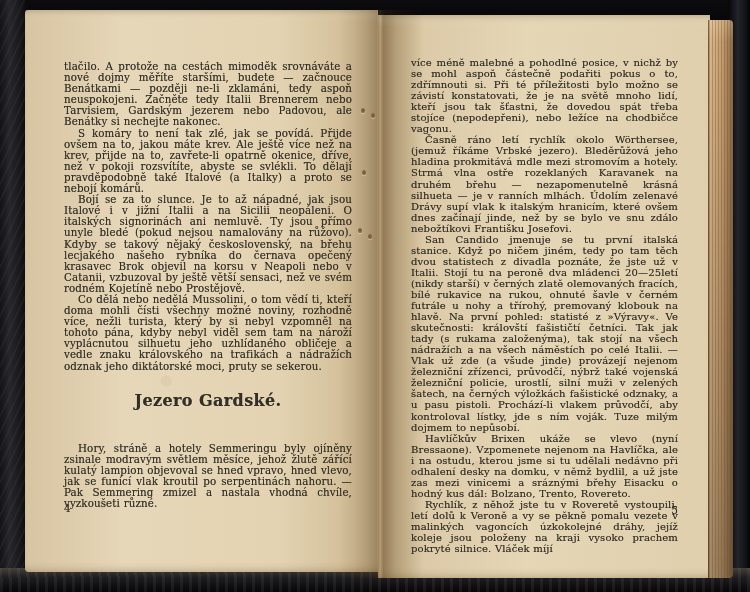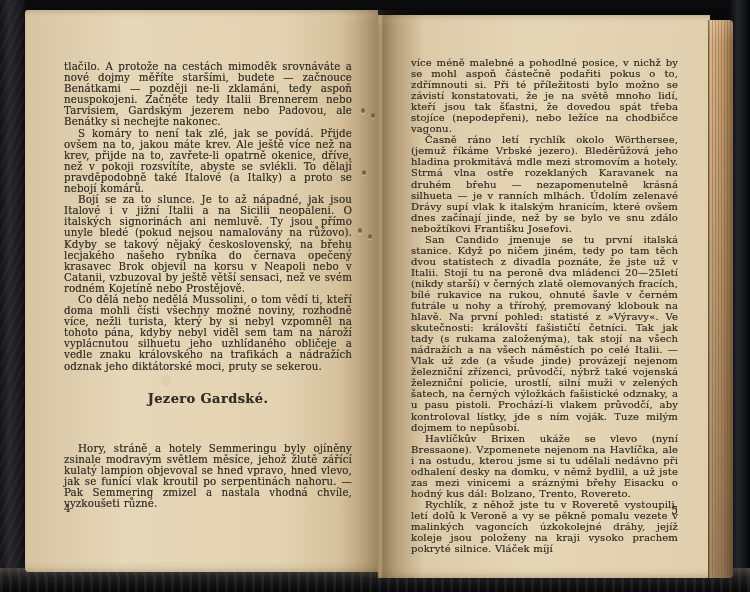--- a/index.html
+++ b/index.html
@@ -108,21 +108,21 @@
   .after-left{left:39px;top:433px;width:288px;font-size:10.3px;line-height:11.1px;}
   .main-right{left:33px;top:42px;width:267px;font-size:10.05px;line-height:11.05px;}
   .para{
     margin:0;text-indent:14px;
     letter-spacing:.1px;word-spacing:.4px;
     text-shadow:0 0 .4px rgba(50,44,32,.55);
   }
   .para.first{text-indent:0;}
   .heading{
     position:absolute;left:39px;top:381px;width:288px;margin:0;
-    text-align:center;font-size:13px;font-weight:bold;
+    text-align:center;font-size:16px;font-weight:bold;
     letter-spacing:.4px;
     text-shadow:0 0 .4px rgba(50,44,32,.6);
   }
   .pagenum{
     position:absolute;font-size:10.5px;
     text-shadow:0 0 .4px rgba(50,44,32,.5);
   }
   .pagenum-left{left:39px;top:492px;}
   .pagenum-right{left:33px;top:489px;width:267px;text-align:right;}
 </style>

